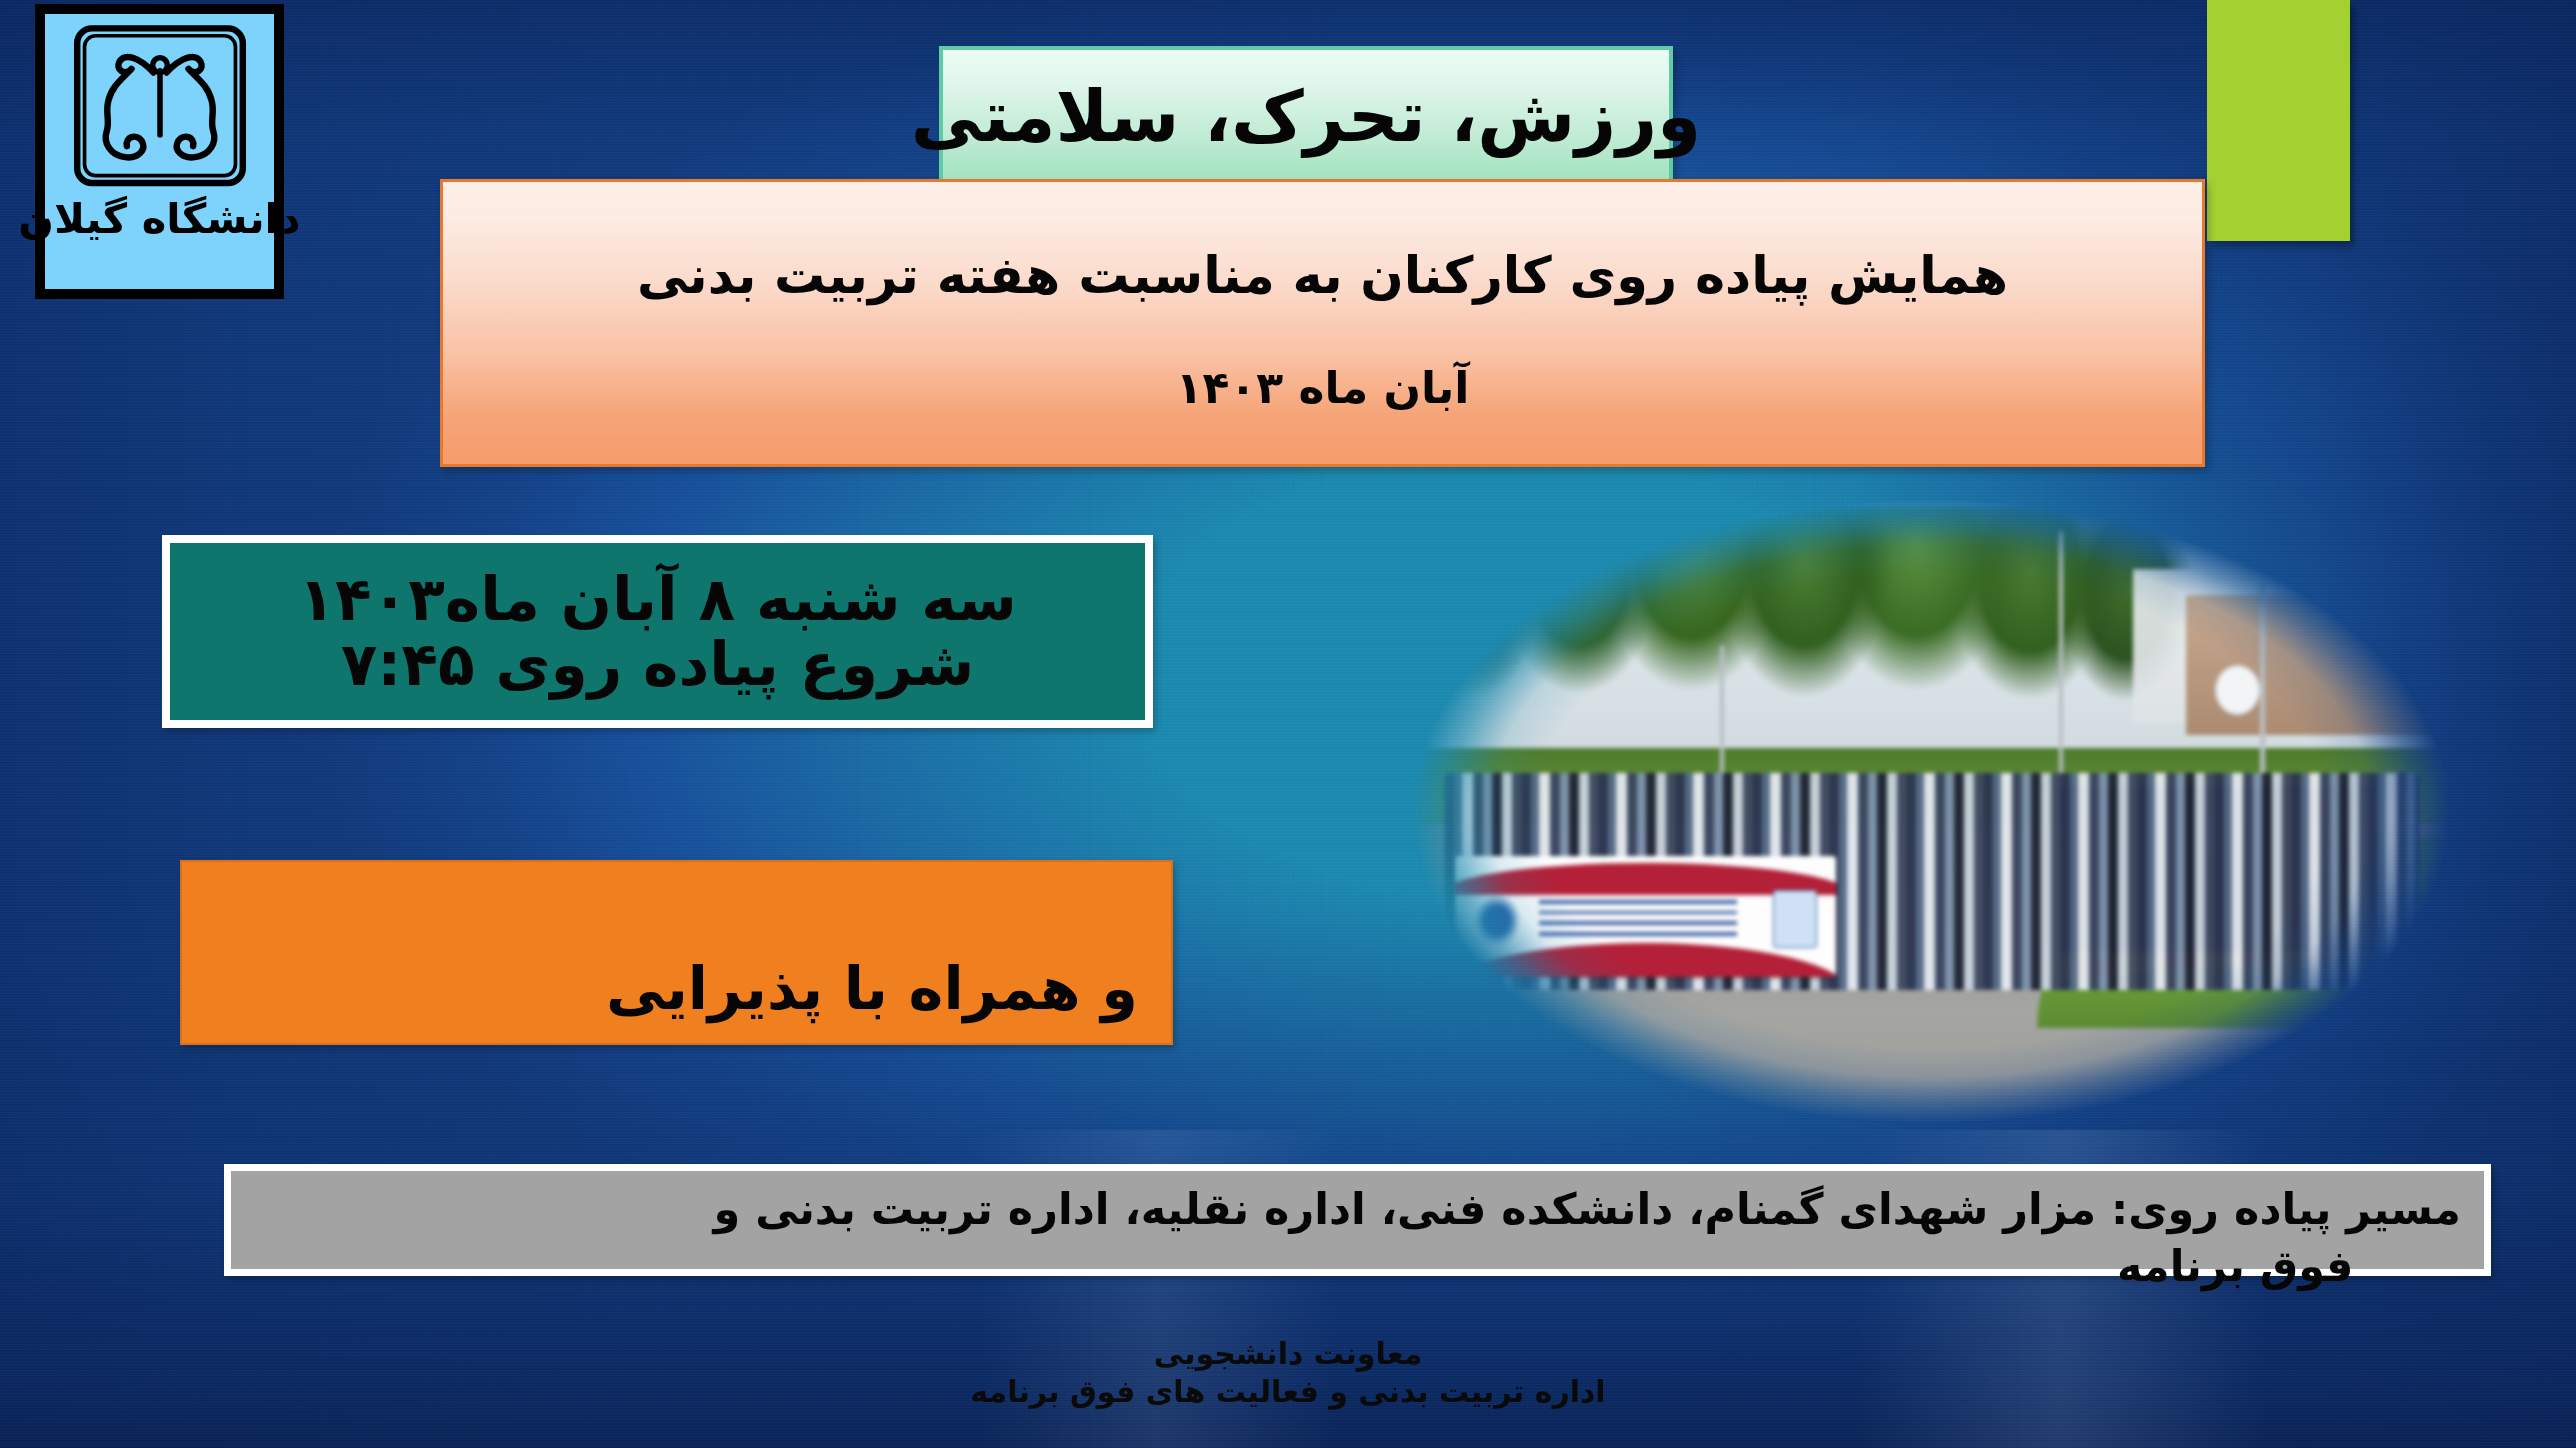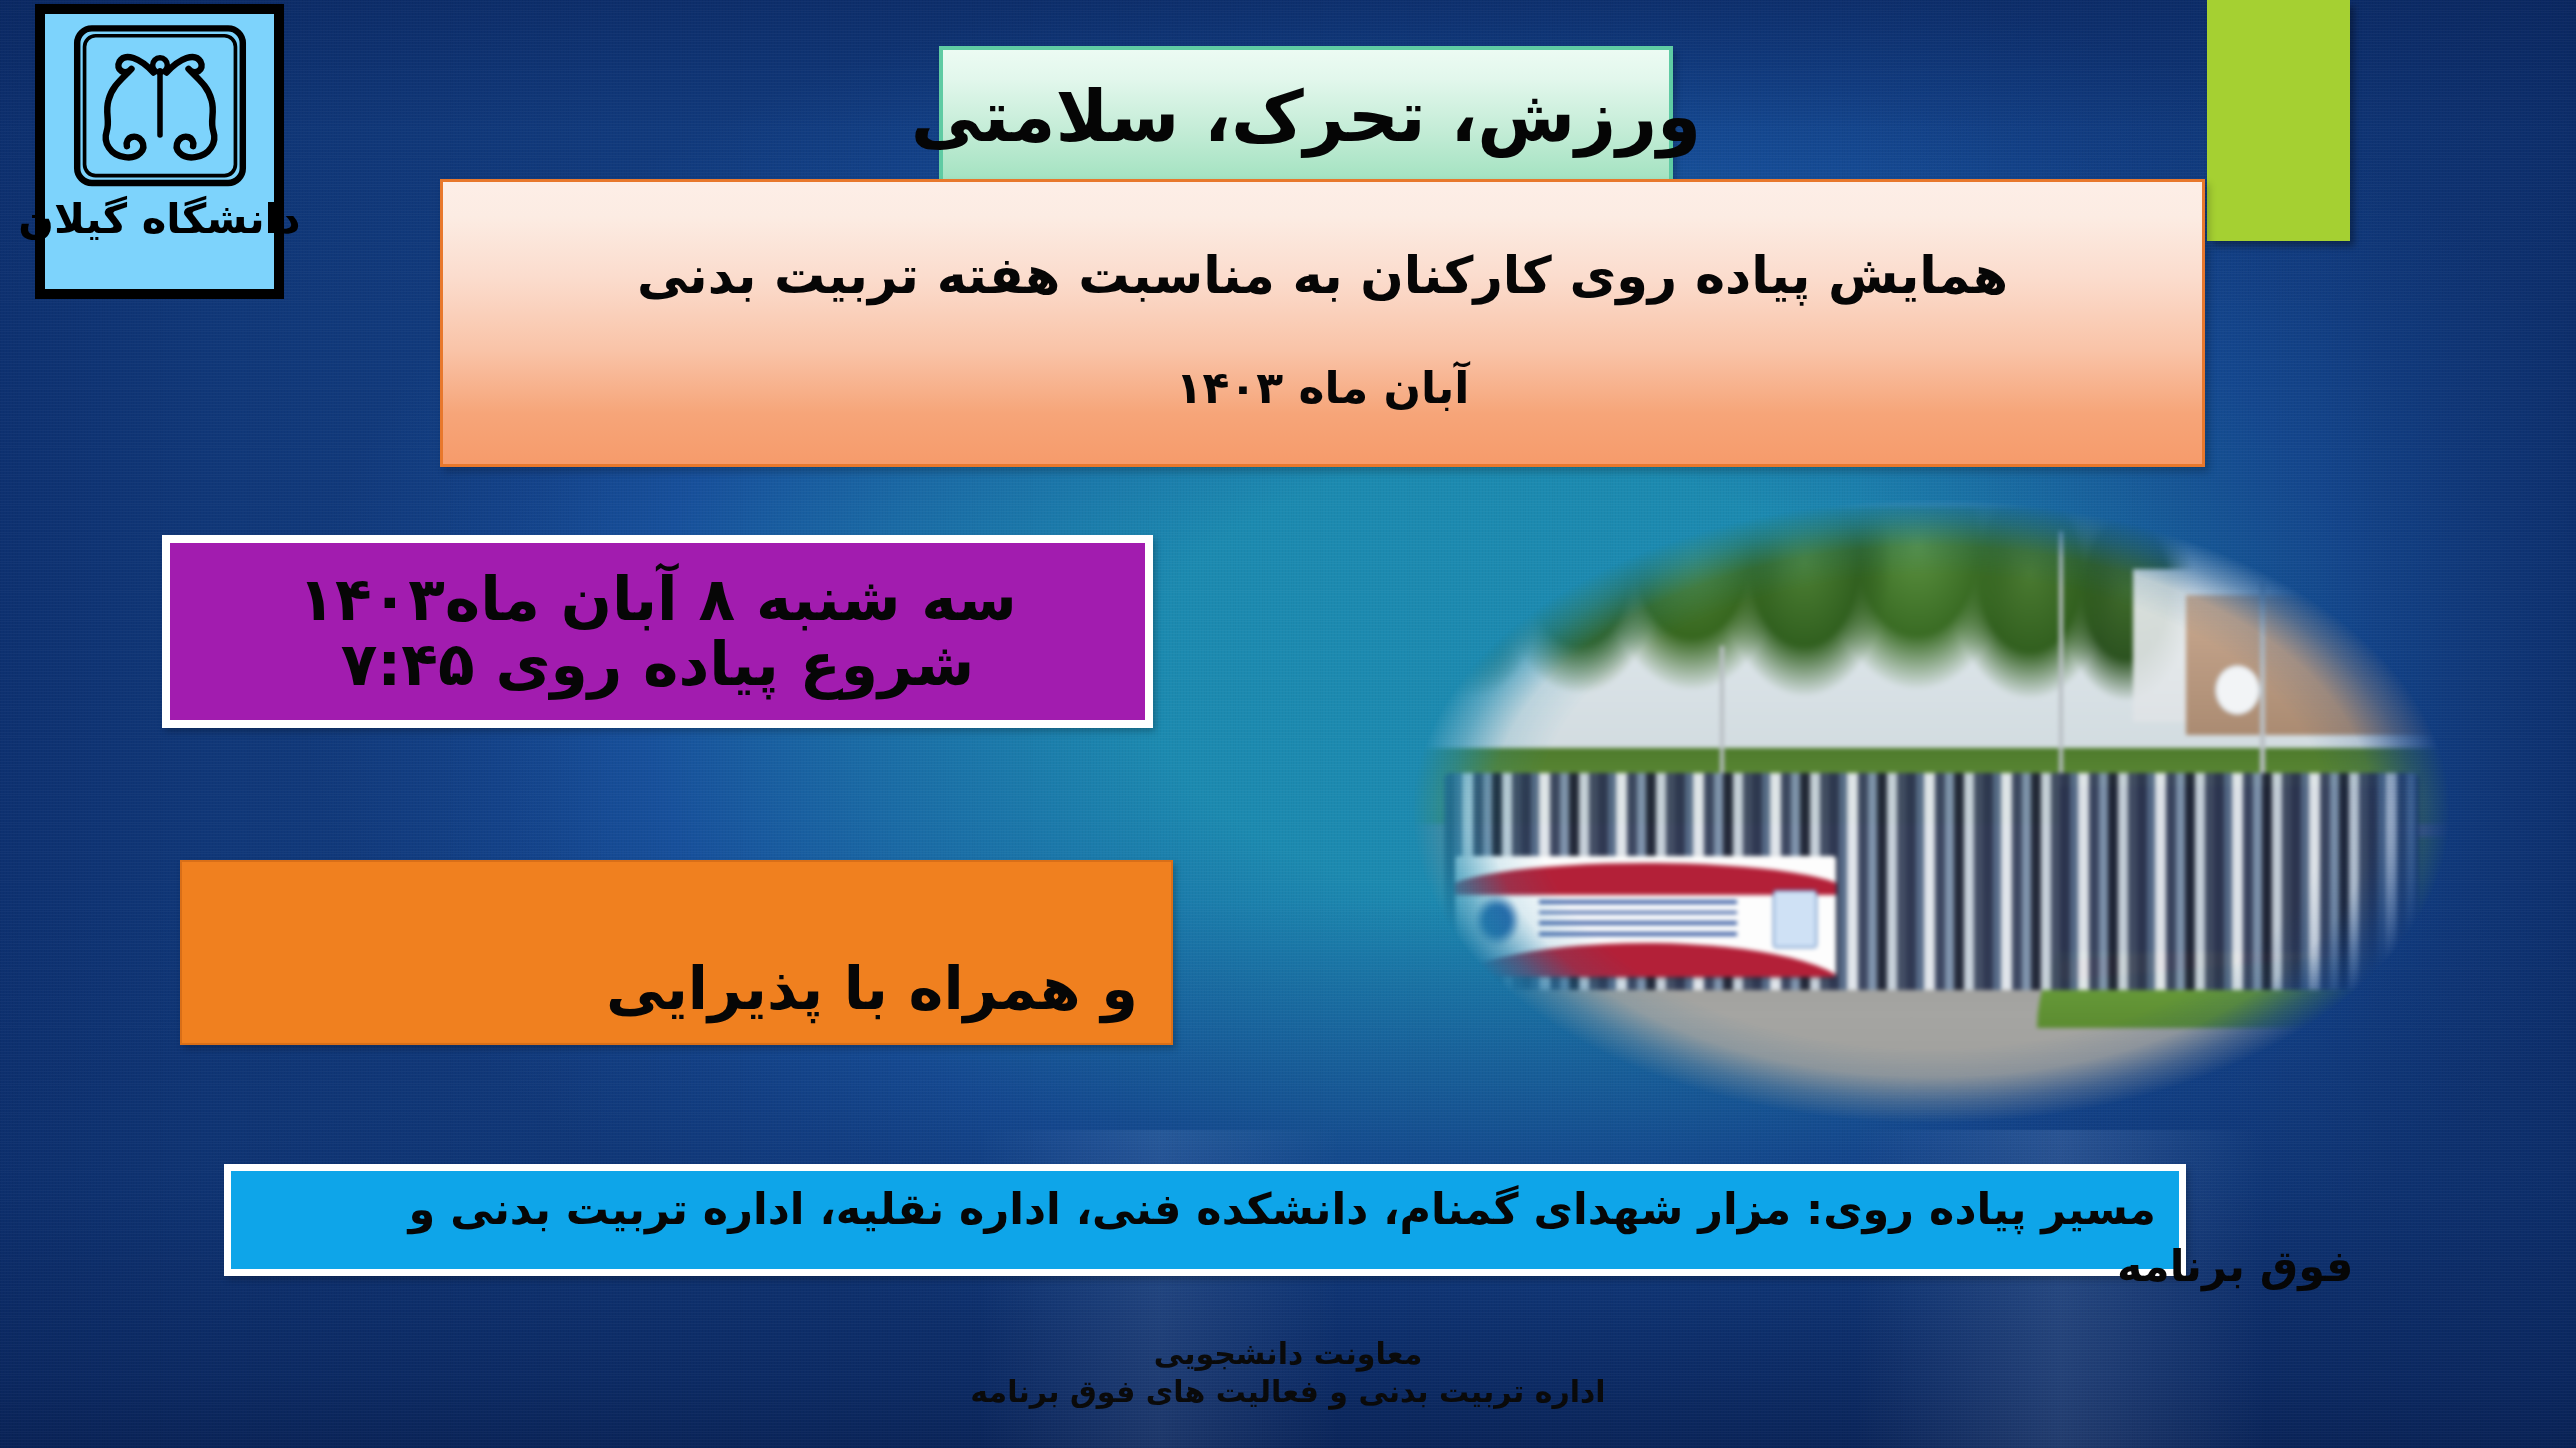--- a/index.html
+++ b/index.html
@@ -141,21 +141,21 @@
     font-size: 44px; font-weight: bold; color: #060606;
     white-space: nowrap; line-height: 1.1;
     margin-top: 60px;
   }
 
   
   .date-box {
     position: absolute;
     left: 162px; top: 535px;
     width: 991px; height: 193px;
-    background: #a21caf;
+    background: #0f766e;
     border: 8.7px solid #ffffff;
     box-sizing: border-box;
     display: flex; flex-direction: column;
     align-items: center; justify-content: center;
     box-shadow: 2.9px 3.9px 6.8px rgba(0,0,0,0.25);
   }
   .date-line {
     font-size: 60px; font-weight: bold; color: #060606;
     white-space: nowrap; line-height: 1.08;
   }
@@ -186,22 +186,22 @@
     position: absolute;
     top: 95px; right: 33px;
     width: 947px;
     text-align: right;
   }
 
   
   .route-box {
     position: absolute;
     left: 224px; top: 1164px;
-    width: 1962px; height: 112px;
-    background: #0ea5e9;
+    width: 2267px; height: 112px;
+    background: #a3a3a3;
     border: 7.7px solid #ffffff;
     box-sizing: border-box;
     box-shadow: 2.9px 3.9px 6.8px rgba(0,0,0,0.25);
   }
   .route-text {
     position: absolute;
     top: 11.6px; right: 23px;
     width: 2241px;
     text-align: right;
     font-size: 43px; font-weight: bold; color: #060606;

